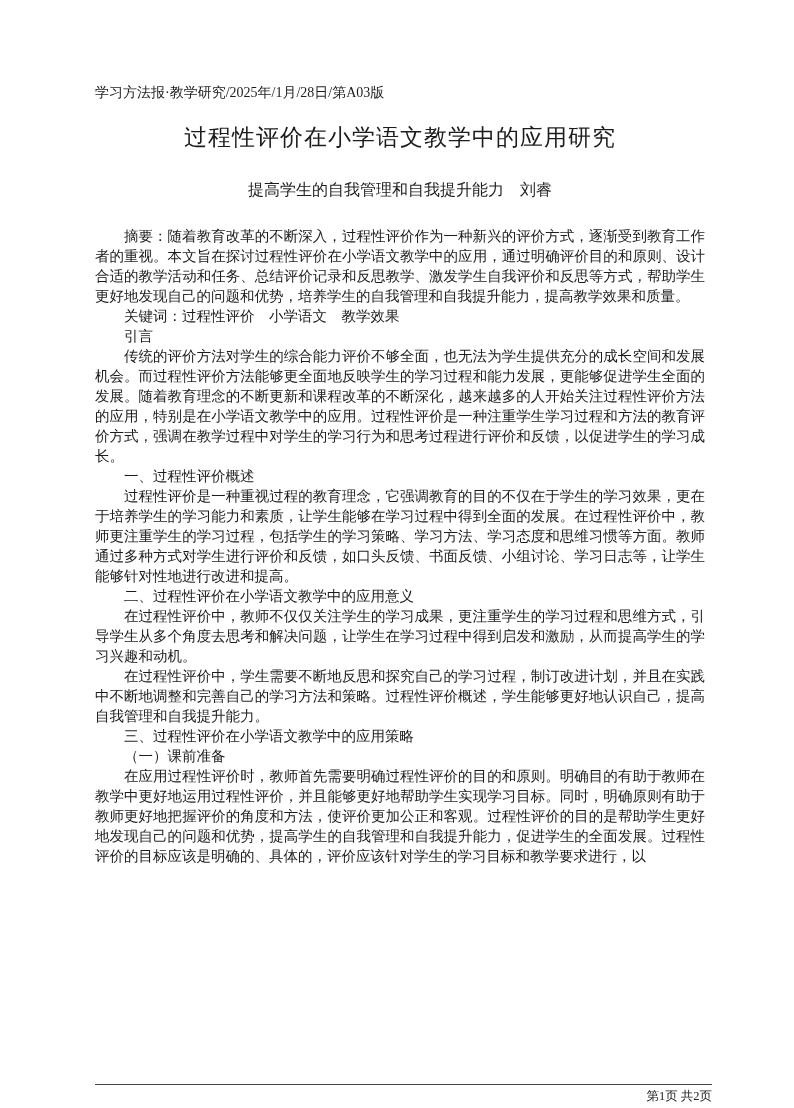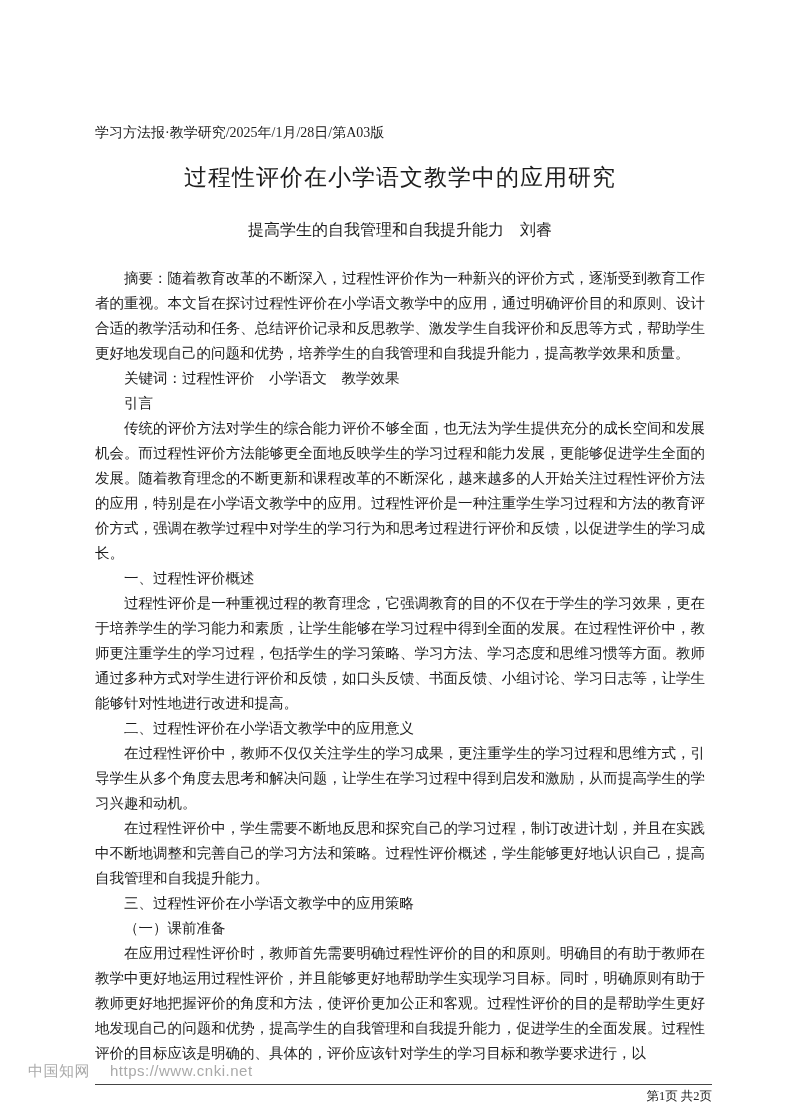--- a/index.html
+++ b/index.html
@@ -7,40 +7,40 @@
     font-family: "Liberation Serif", "DejaVu Serif", serif;
     color: #1c1c1c;
     -webkit-font-smoothing: antialiased;
   }
   .page {
     position: relative;
     width: 794px;
     height: 1108px;
     background: #ffffff;
     box-sizing: border-box;
-    padding: 120px 89px 0 95px;
+    padding: 80px 89px 0 95px;
     overflow: hidden;
   }
   .header { font-size: 14px; line-height: 25px; }
   .title {
     font-size: 23px;
     font-weight: normal;
     text-align: center;
     letter-spacing: 1px;
     margin: 17px 0 0 0;
   }
   .author {
     font-size: 16px;
     text-align: center;
     margin-top: 27px;
   }
   .content {
     margin-top: 25px;
     font-size: 14.5px;
-    line-height: 25px;
+    line-height: 20px;
     text-align: justify;
   }
   .para { margin: 0; text-indent: 2em; }
   .footer {
     position: absolute;
     left: 95px;
     top: 1084px;
     width: 617px;
     border-top: 1px solid #444;
     padding-top: 3px;
@@ -88,17 +88,14 @@
       <p class="para body">在过程性评价中，学生需要不断地反思和探究自己的学习过程，制订改进计划，并且在实践中不断地调整和完善自己的学习方法和策略。过程性评价概述，学生能够更好地认识自己，提高自我管理和自我提升能力。</p>
       <p class="para heading">三、过程性评价在小学语文教学中的应用策略</p>
       <p class="para subheading">（一）课前准备</p>
       <p class="para body">在应用过程性评价时，教师首先需要明确过程性评价的目的和原则。明确目的有助于教师在教学中更好地运用过程性评价，并且能够更好地帮助学生实现学习目标。同时，明确原则有助于教师更好地把握评价的角度和方法，使评价更加公正和客观。过程性评价的目的是帮助学生更好地发现自己的问题和优势，提高学生的自我管理和自我提升能力，促进学生的全面发展。过程性评价的目标应该是明确的、具体的，评价应该针对学生的学习目标和教学要求进行，以</p>
     </div>
 
   <div class="footer">
     <span>第1页 共2页</span>
   </div>
 
-  <div class="watermark">
-    <span>中国知网</span><a class="url">https://www.cnki.net</a>
-  </div>
 
 </div>
 
 </body></html>

